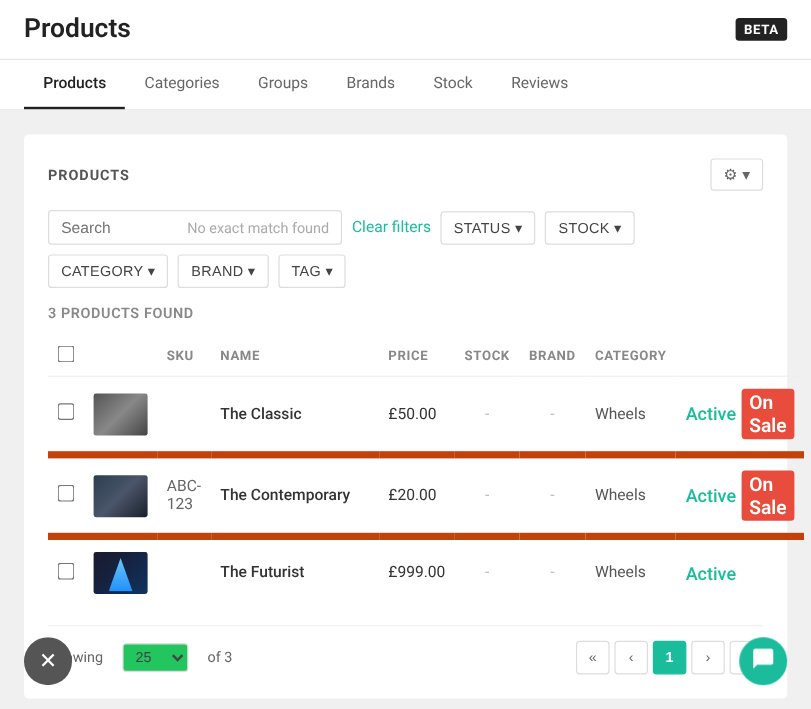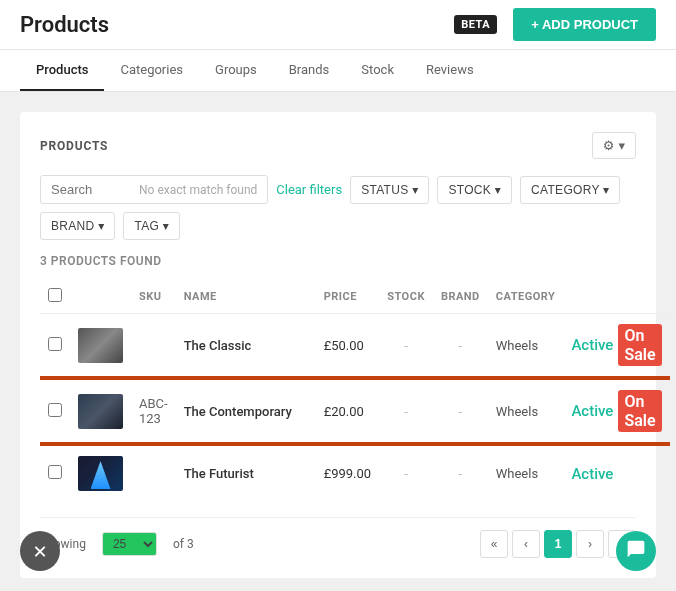--- a/index.html
+++ b/index.html
@@ -21,33 +21,33 @@
     .main { padding: 20px; background: #f0f0f0; }
     .card { background: #fff; border-radius: 4px; padding: 20px; }
 
     
     .card-header { display: flex; align-items: center; justify-content: space-between; margin-bottom: 16px; }
     .card-title { font-size: 12px; font-weight: 700; color: #555; letter-spacing: 0.8px; text-transform: uppercase; }
     .settings-btn { background: #fff; border: 1px solid #ddd; border-radius: 3px; padding: 5px 10px; cursor: pointer; display: flex; align-items: center; gap: 4px; color: #666; font-size: 13px; }
 
     
     .filters { display: flex; align-items: center; gap: 8px; margin-bottom: 14px; flex-wrap: wrap; }
-    .search-box { border: 1px solid #ddd; border-radius: 3px; padding: 6px 10px; display: flex; align-items: center; gap: 8px; min-width: 180px; }
+    .search-box { border: 1px solid #ddd; border-radius: 3px; padding: 6px 10px; display: flex; align-items: center; gap: 25px; min-width: 180px; }
     .search-box input { border: none; outline: none; font-size: 13px; color: #999; width: 80px; }
     .search-hint { font-size: 12px; color: #aaa; white-space: nowrap; }
     .clear-filters { color: #1abc9c; font-size: 13px; cursor: pointer; white-space: nowrap; }
     .filter-btn { border: 1px solid #ddd; border-radius: 3px; padding: 6px 10px; background: #fff; cursor: pointer; font-size: 12px; color: #444; display: flex; align-items: center; gap: 4px; font-weight: 500; letter-spacing: 0.3px; }
 
     
     .results-count { font-size: 12px; color: #888; margin-bottom: 12px; text-transform: uppercase; letter-spacing: 0.5px; font-weight: 600; }
 
     
     .table { width: 100%; border-collapse: collapse; }
     .table th { font-size: 11px; font-weight: 700; color: #888; text-transform: uppercase; letter-spacing: 0.5px; padding: 8px 8px; border-bottom: 1px solid #eee; text-align: left; }
-    .table td { padding: 10px 8px; border-bottom: 4px solid #c2410c; vertical-align: middle; font-size: 13px; }
+    .table td { padding: 10px 8px; border-bottom: 6px solid #c2410c; vertical-align: middle; font-size: 13px; }
     .table tr:last-child td { border-bottom: none; }
     .checkbox { width: 14px; height: 14px; cursor: pointer; }
     .sku-col { width: 90px; color: #666; font-size: 12px; }
     .name-col { min-width: 140px; font-weight: 500; }
     .price-col { color: #333; }
     .stock-col { color: #bbb; text-align: center; }
     .brand-col { color: #bbb; text-align: center; }
     .category-col { color: #555; }
     .status-badges { display: flex; gap: 5px; align-items: center; }
     .badge-active { font-size: 15px; color: #1abc9c; font-weight: 500; }
@@ -74,21 +74,20 @@
     .th-checkbox { width: 30px; }
     .th-img { width: 55px; }
   </style>
 </head>
 <body>
 
 <div class="header">
   <h1 class="header-title">Products</h1>
   <div class="header-right">
     <span class="beta-badge">BETA</span>
-    <button class="add-product-btn">+ ADD PRODUCT</button>
   </div>
 </div>
 
 <nav class="tabs">
   <a class="tab active">Products</a>
   <a class="tab">Categories</a>
   <a class="tab">Groups</a>
   <a class="tab">Brands</a>
   <a class="tab">Stock</a>
   <a class="tab">Reviews</a>

